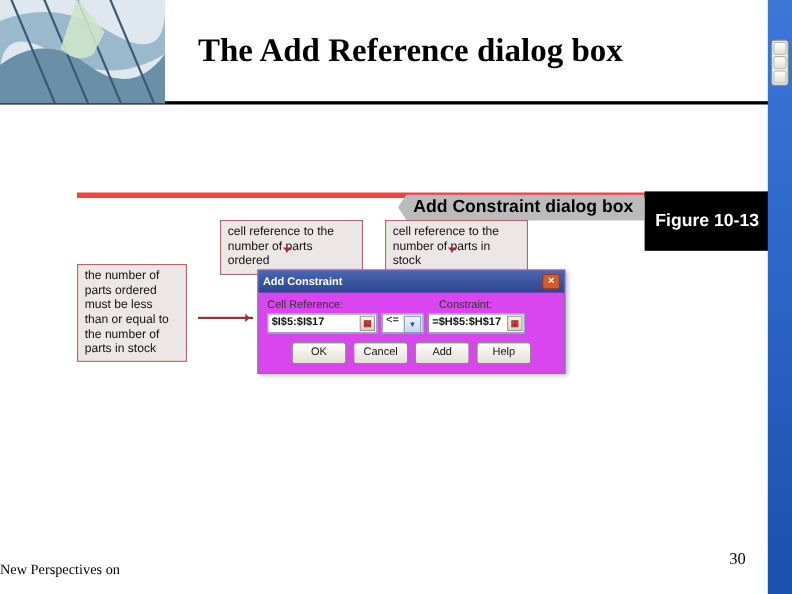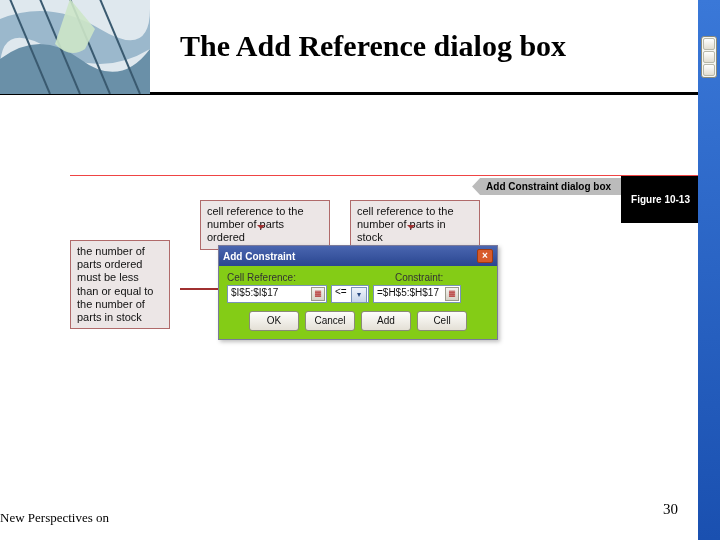--- a/index.html
+++ b/index.html
@@ -28,23 +28,23 @@
     margin-left: 30px;
   }
   .figure-strip {
     position: absolute;
     top: 175px;
     left: 70px;
     right: 20px;
     height: 22px;
     display: flex;
     align-items: center;
-    border-top: 1px solid #ef4444;
+    border-top: 5px solid #ef4444;
     font-family: Arial, sans-serif;
-    font-size: 10px;
+    font-size: 16px;
   }
   .figure-strip .label {
     margin-left: auto;
     background: #bbb;
     color: #000;
     padding: 3px 10px 3px 14px;
     font-weight: bold;
     clip-path: polygon(8px 0, 100% 0, 100% 100%, 8px 100%, 0 50%);
   }
   .figure-strip .num {
@@ -93,23 +93,23 @@
     right: -3px; top: auto; bottom: -1px;
     border: 4px solid transparent;
     border-top-color: #a03030;
   }
   .a1 { left: 110px; top: 88px; width: 50px; }
   .a2 { left: 190px; top: 32px; width: 2px; height: 45px; }
   .a3 { left: 340px; top: 32px; width: 2px; height: 45px; }
 
   .dialog {
     position: absolute;
-    left: 148px; top: 45px;
+    left: 164px; top: 45px;
     width: 280px;
-    background: #84cc16;
+    background: #d946ef;
     border: 1px solid #7a7a9a;
     box-shadow: 2px 2px 4px rgba(0,0,0,.25);
     font-size: 10px;
   }
   .dlg-title {
     background: linear-gradient(#4a66b0, #2a4690);
     color: #fff;
     padding: 3px 4px;
     display: flex;
     align-items: center;
@@ -121,31 +121,32 @@
     width: 16px; height: 14px;
     background: #d75a2a;
     border: 1px solid #a03a10;
     color: #fff;
     text-align: center;
     line-height: 12px;
     font-size: 10px;
     border-radius: 2px;
   }
   .dlg-body { padding: 6px 8px 8px; }
-  .row1 { display: flex; gap: 18px; margin-bottom: 2px; }
+  .row1 { display: flex; gap: 6px; margin-bottom: 2px; }
   .lbl { flex: 1; color: #333; font-size: 10px; }
   .row2 { display: flex; gap: 4px; align-items: center; margin-bottom: 8px; }
   .inp {
     border: 1px solid #7a94b8;
     background: #fff;
     height: 18px;
     padding: 1px 16px 1px 3px;
     font-size: 10px;
     position: relative;
     font-family: Arial, sans-serif;
+    font-weight: bold;
   }
   .inp.ref { width: 100px; }
   .inp.con { width: 88px; }
   .pick {
     position: absolute; right: 1px; top: 1px;
     width: 14px; height: 14px;
     background: linear-gradient(#f4f4f0, #d6d2c8);
     border: 1px solid #9a9a8a;
     font-size: 8px; line-height: 12px; text-align: center;
     color: #b02020;
@@ -263,21 +264,21 @@
         </div>
         <div class="inp con">
           <span>=$H$5:$H$17</span>
           <div class="pick">▦</div>
         </div>
       </div>
       <div class="btnrow">
         <div class="btn">OK</div>
         <div class="btn">Cancel</div>
         <div class="btn">Add</div>
-        <div class="btn">Cell</div>
+        <div class="btn">Help</div>
       </div>
     </div>
   </div>
 </div>
 
 <div class="xp-bar"></div>
 <div class="xp-panel">
   <div></div>
   <div></div>
   <div></div>

